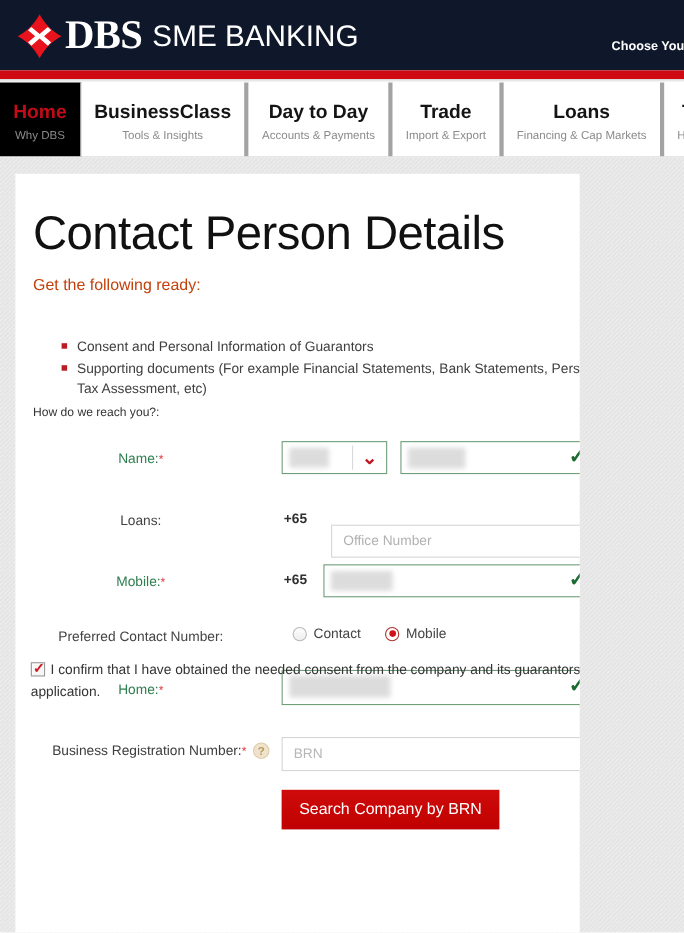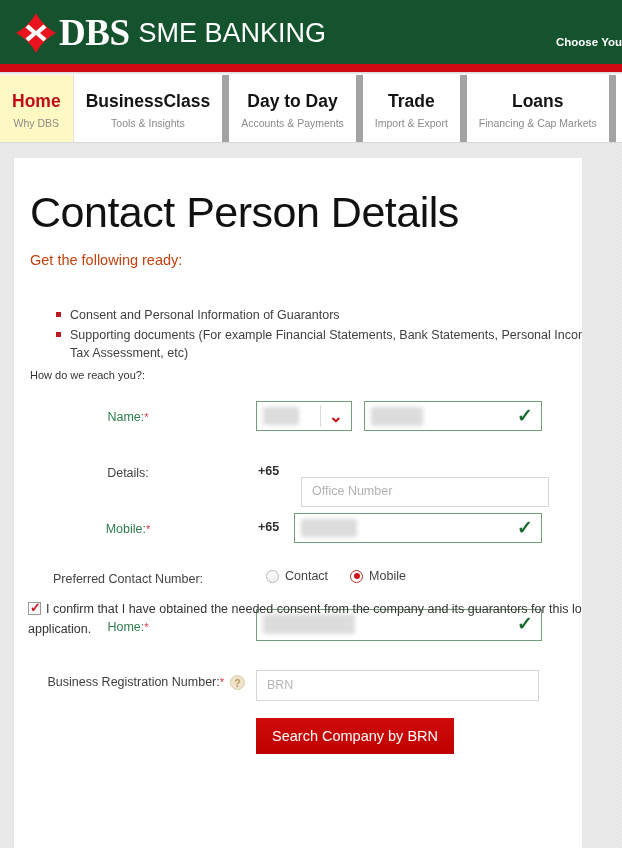--- a/index.html
+++ b/index.html
@@ -15,21 +15,21 @@
     position: relative;
     width: 622px; height: 848px;
     overflow: hidden;
     background: #ffffff;
   }
 
   
   .banner {
     position: absolute; top: 0; left: 0;
     width: 622px; height: 64px;
-    background: #14532d;
+    background: #0f172a;
     overflow: hidden;
   }
   .logo-wrap {
     position: absolute; left: 16px; top: 13px;
     display: flex; align-items: center;
   }
   .logo-mark {
     width: 40px; height: 40px;
     position: relative;
     margin-right: 3px;
@@ -90,25 +90,25 @@
     width: 14px;
     background: #e9e9e9;
     background-image: linear-gradient(135deg,#ececec 25%,#e4e4e4 25%,#e4e4e4 50%,#ececec 50%,#ececec 75%,#e4e4e4 75%);
     background-size: 4px 4px;
     border-bottom: 1px solid #d7d7d7;
   }
   .nav-item {
     flex: 0 0 auto;
     padding: 16px 12px 0 12px;
     text-align: center;
-    border-right: 7px solid #a3a3a3;
-    background: #ffffff;
-    position: relative;
-  }
-  .nav-item.active { background: #fef9c3; border-right: 1px solid #e0e0e0; }
+    border-right: 4px solid #a3a3a3;
+    background: #ffffff;
+    position: relative;
+  }
+  .nav-item.active { background: #000000; border-right: 1px solid #e0e0e0; }
   .nav-title {
     font-size: 17.5px;
     font-weight: bold;
     color: #141414;
     line-height: 21px;
     white-space: nowrap;
   }
   .nav-item.active .nav-title { color: #c00c18; }
   .nav-sub {
     font-size: 10.5px;
@@ -120,21 +120,21 @@
 
   
   .page-bg {
     position: absolute; top: 143px; left: 0;
     width: 622px; height: 705px;
     background-image: linear-gradient(135deg,#ececec 25%,#e4e4e4 25%,#e4e4e4 50%,#ececec 50%,#ececec 75%,#e4e4e4 75%);
     background-size: 4px 4px;
   }
   .content {
     position: absolute; top: 158px; left: 14px;
-    width: 568px; height: 690px;
+    width: 513px; height: 690px;
     background: #ffffff;
     overflow: hidden;
   }
 
   h1.page-title {
     margin: 0;
     position: absolute; left: 16px; top: 30px;
     font-size: 43px;
     font-weight: normal;
     color: #111111;
@@ -409,21 +409,21 @@
           <div class="sep"></div>
           <div class="caret">⌄</div>
         </div>
         <div class="fin valid" style="left:350px; top:0; width:178px;">
           <div class="redacted" style="left:6px;top:5px;width:52px;height:19px;"></div>
           <div class="tick">✓</div>
         </div>
       </div>
 
       <div class="frow">
-        <div class="flabel" style="left:0;width:236px;top:6px;"><span>Details:</span></div>
+        <div class="flabel" style="left:0;width:236px;top:6px;"><span>Loans:</span></div>
         <div class="prefix" style="top:7px;">+65</div>
         <div class="fin" style="left:287px; top:0; width:248px;margin-top:20px;">
           <div class="placeholder">Office Number</div>
         </div>
       </div>
 
       <div class="frow">
         <div class="flabel ok" style="left:0;width:236px;top:6px;"><span>Mobile:</span><span class="req">*</span></div>
         <div class="prefix" style="top:7px;">+65</div>
         <div class="fin valid" style="left:280px; top:0; width:248px;">

